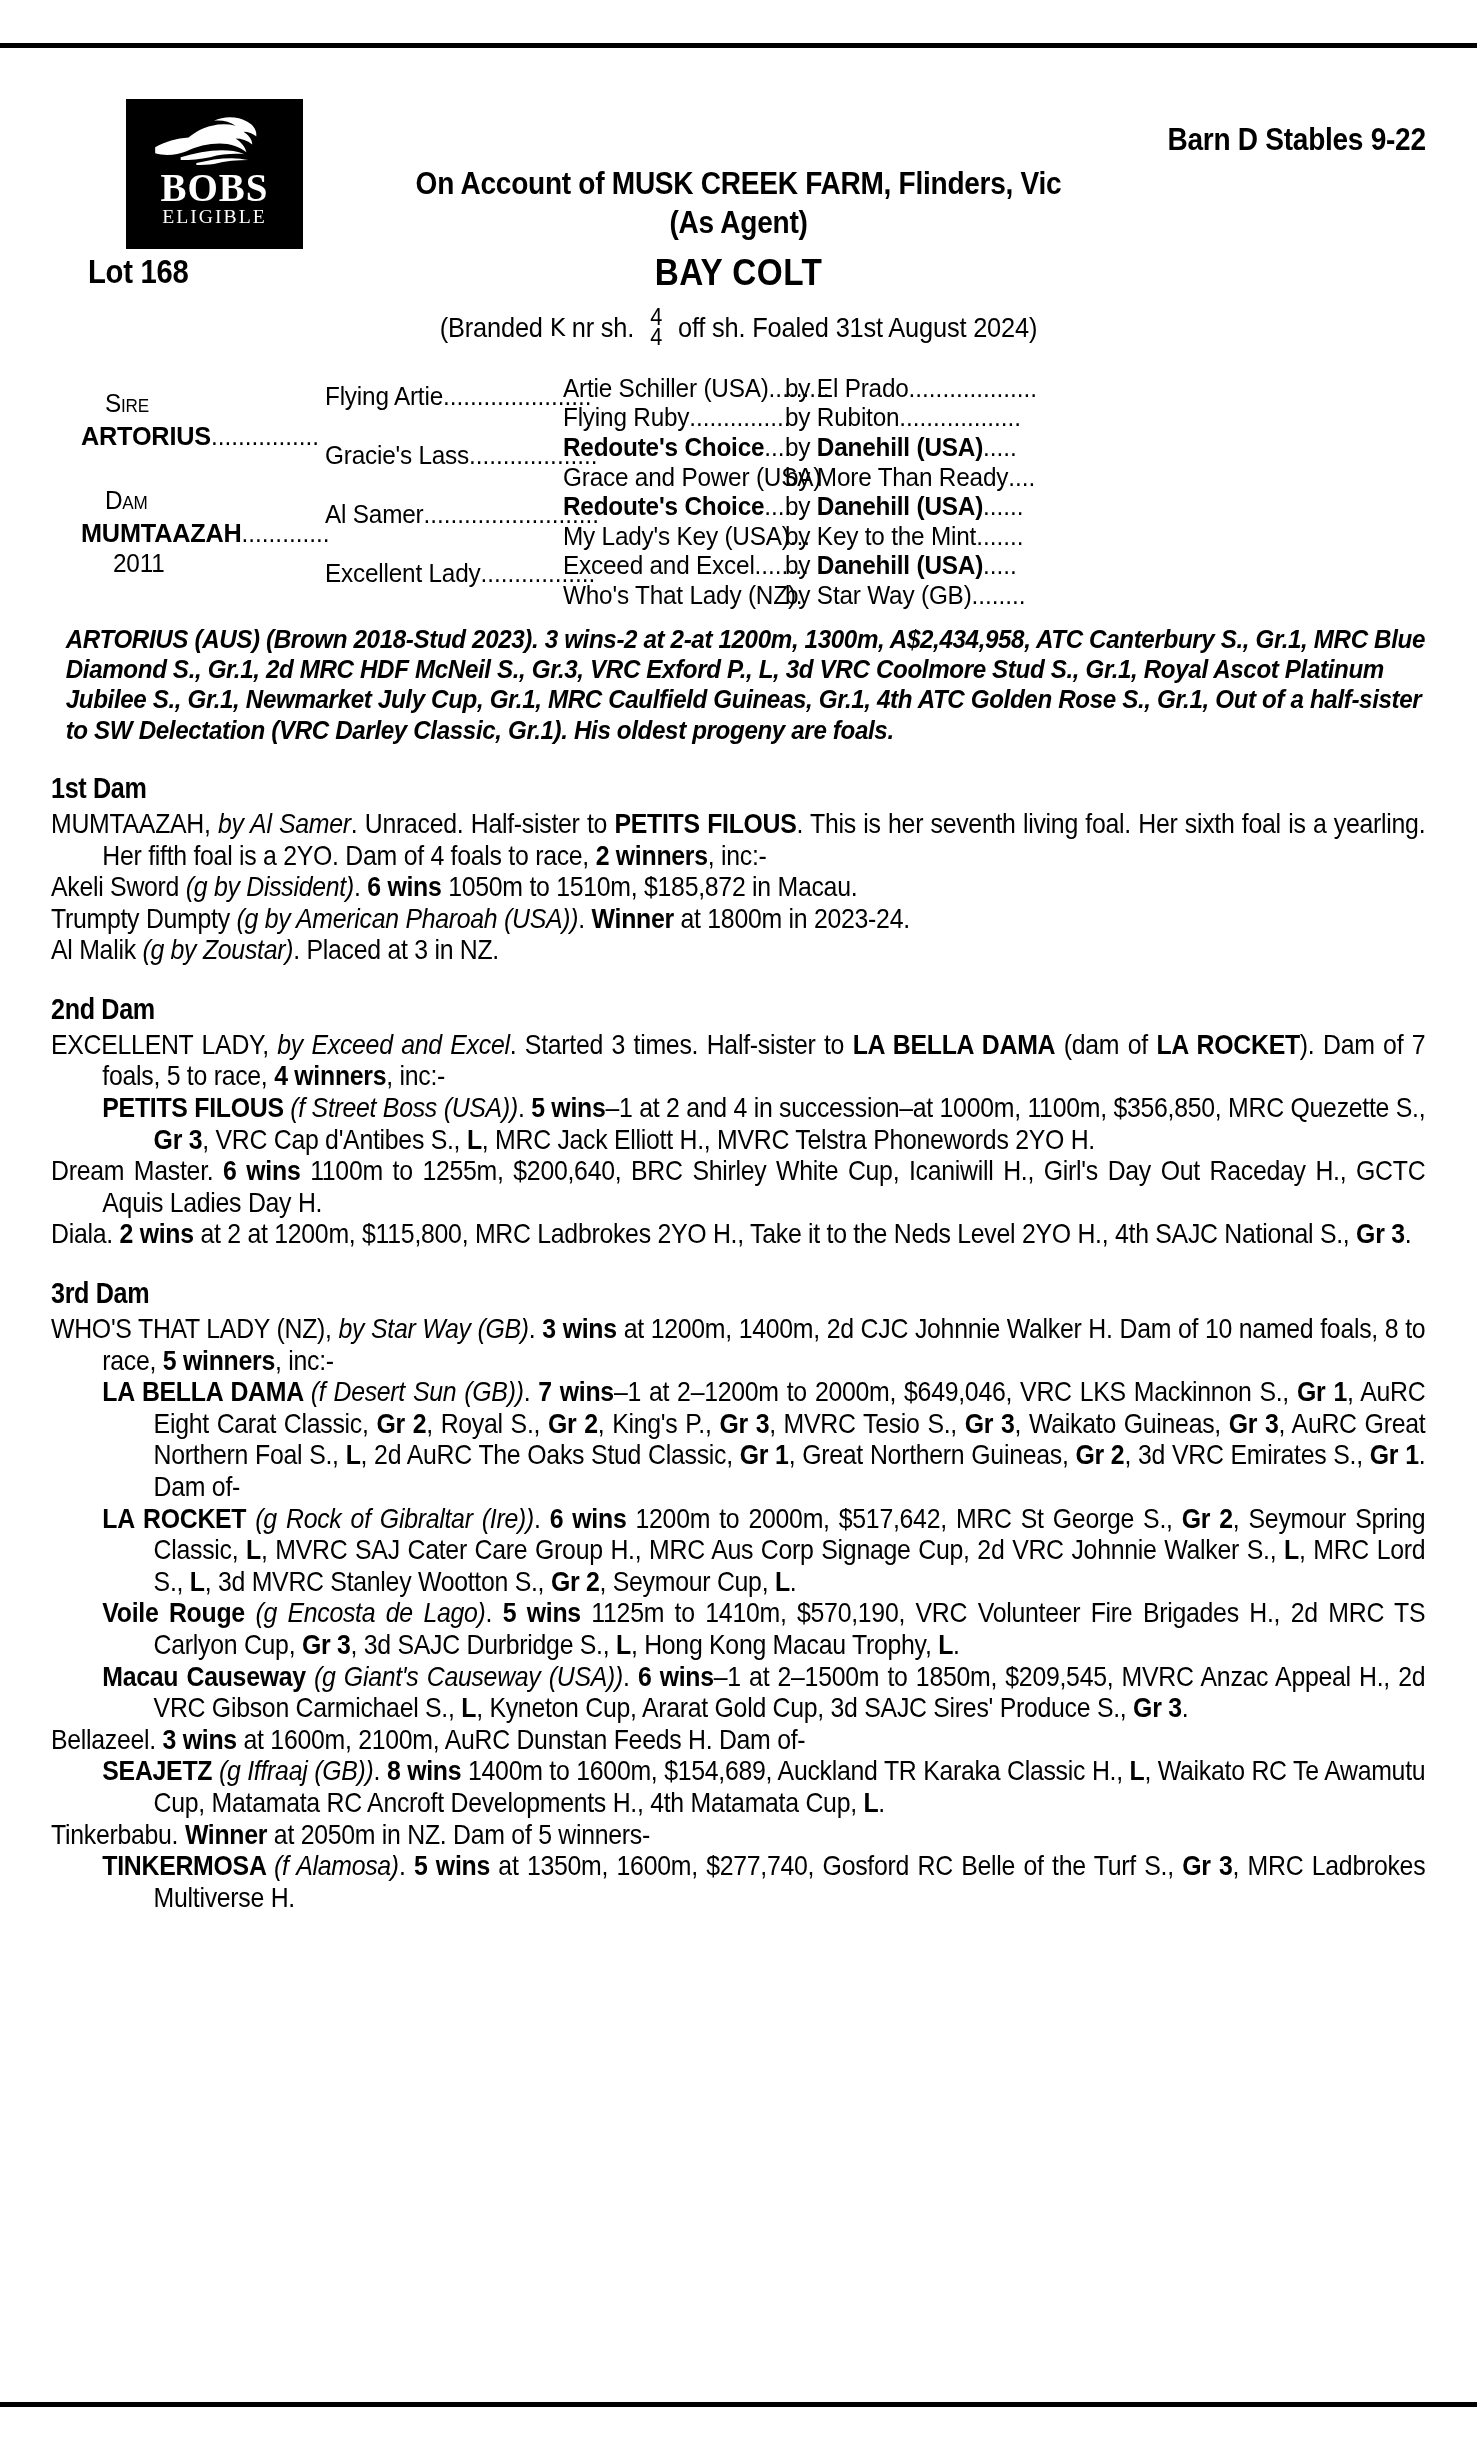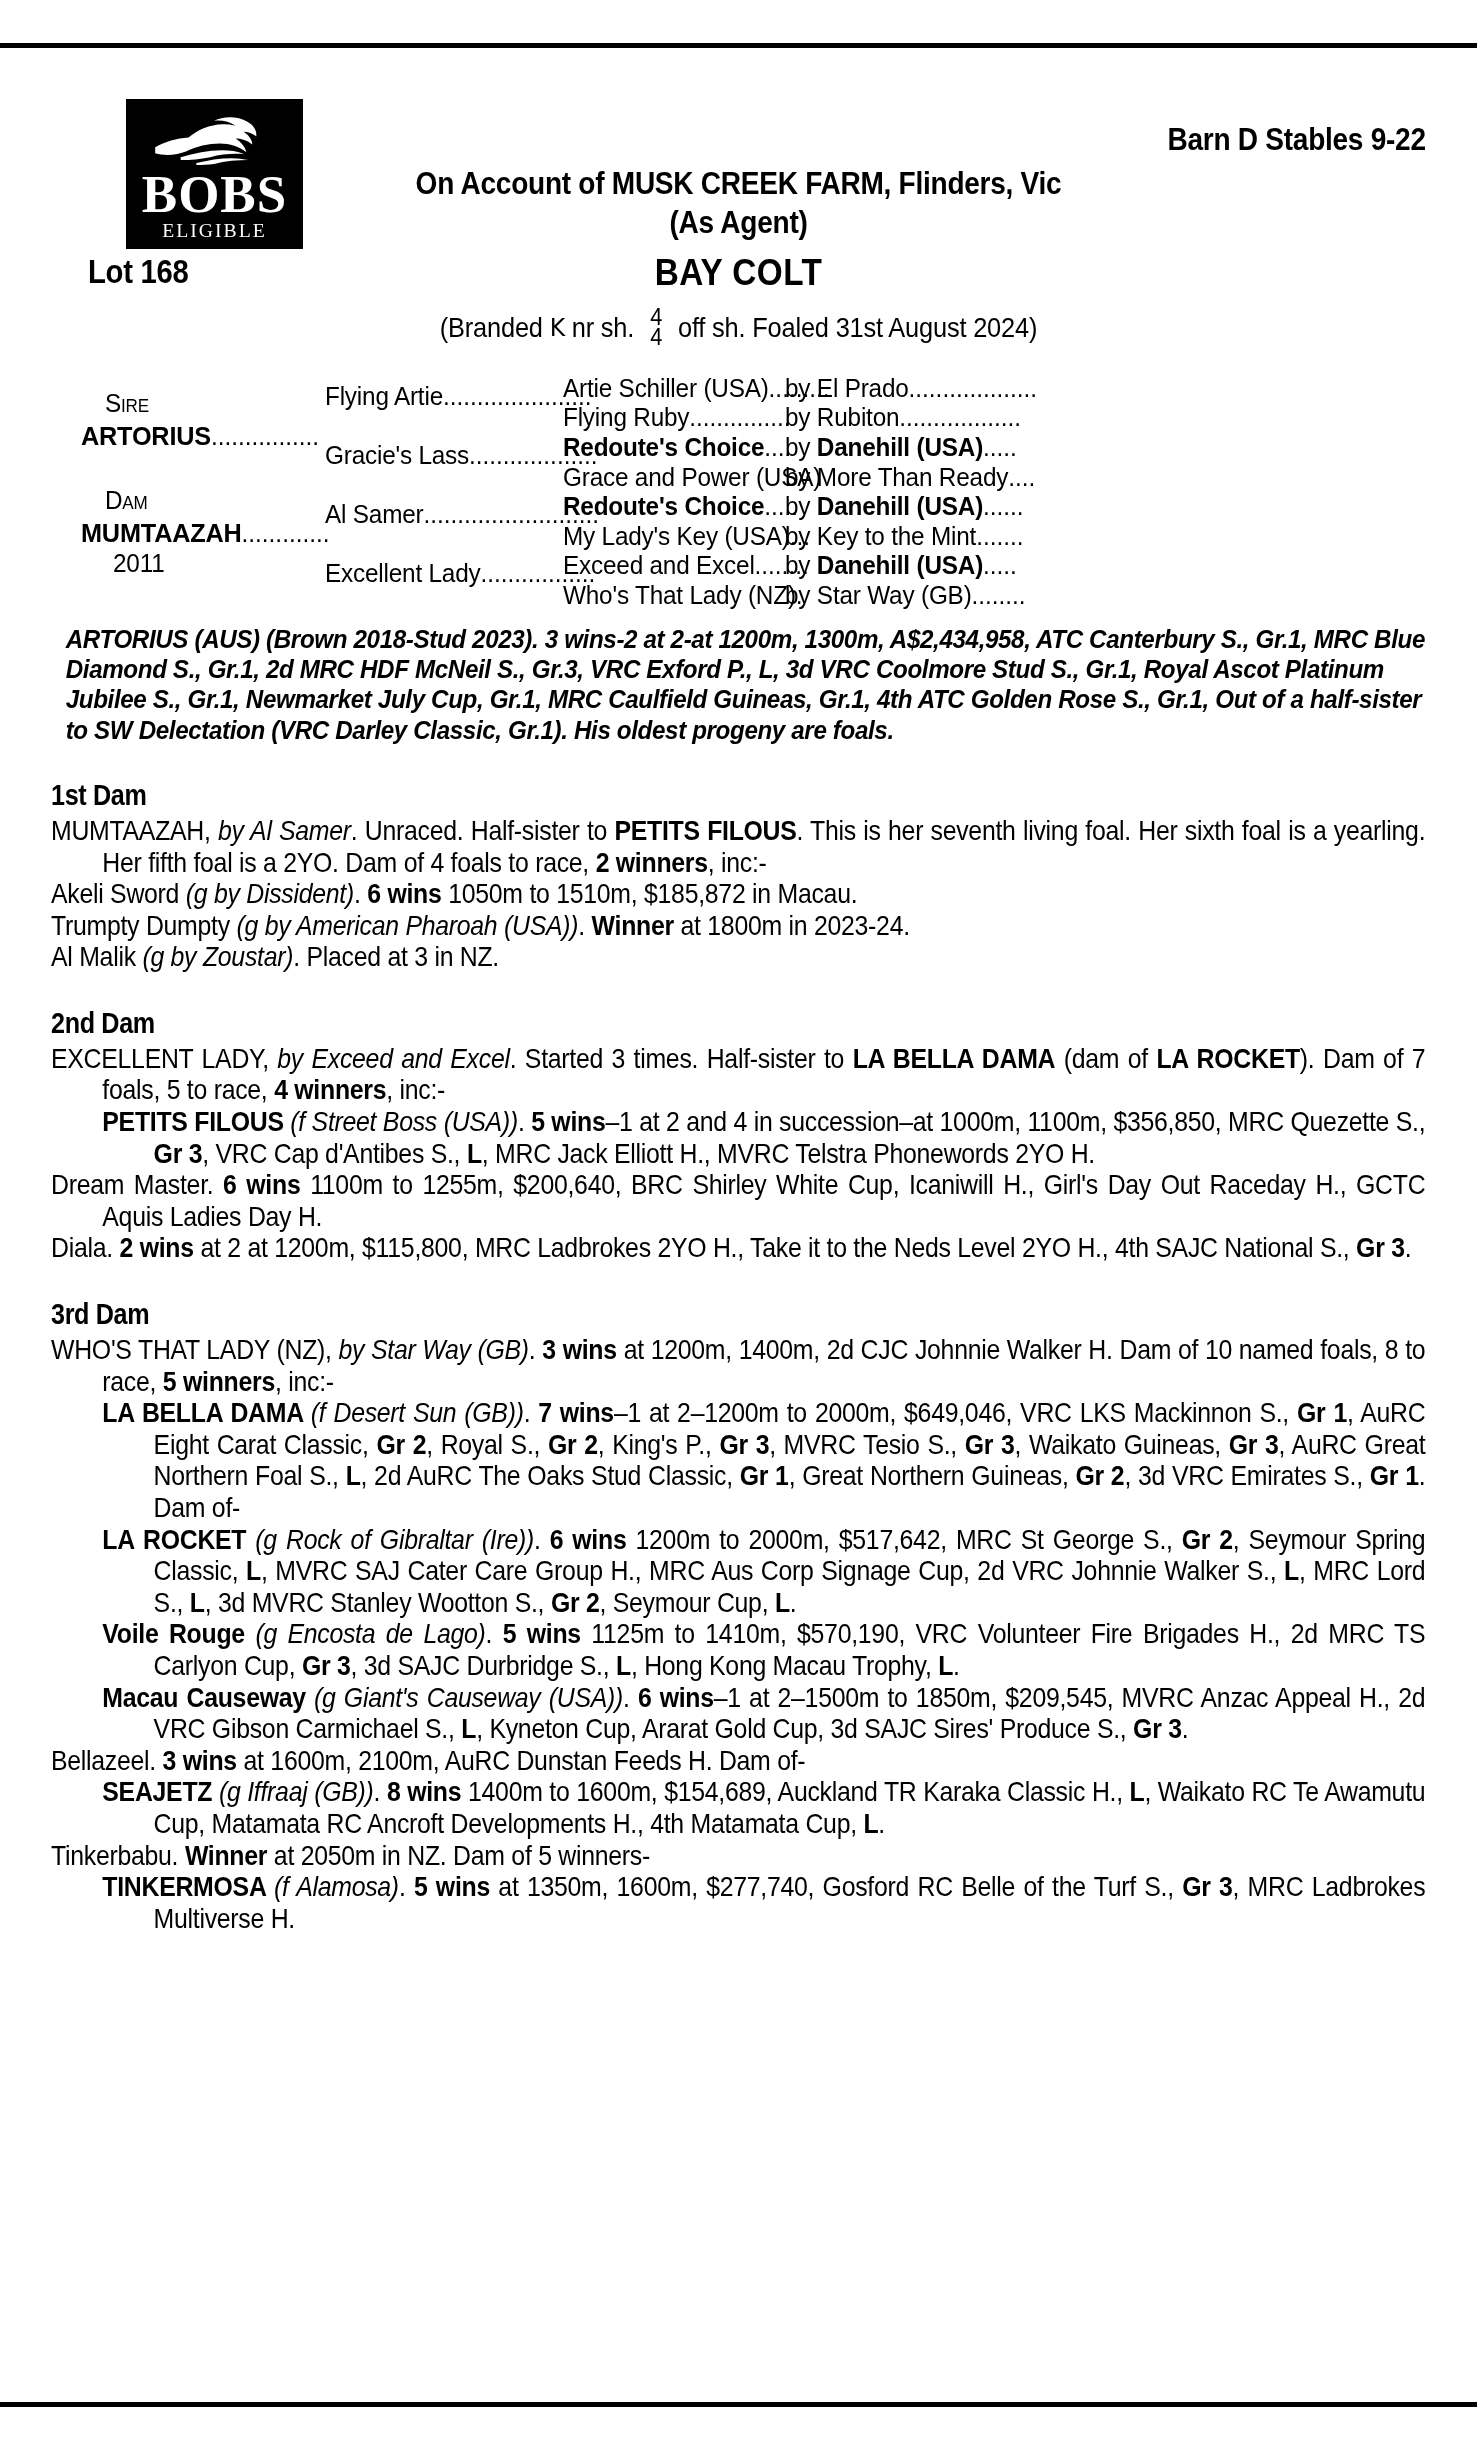--- a/index.html
+++ b/index.html
@@ -28,21 +28,21 @@
   .header{position:relative;height:183px;}
   .logo{
     position:absolute;left:75px;top:27.6px;
     width:177px;height:150px;background:#000;
     display:flex;flex-direction:column;align-items:center;justify-content:flex-start;
     padding-top:5.9px;box-sizing:border-box;
   }
   .logo svg{display:block;margin-top:9.9px;}
   .logo .bobs{
     color:#fff;font-family:"Liberation Serif", serif;font-weight:700;
-    font-size:53px;letter-spacing:1px;line-height:1;margin-top:3px;
+    font-size:39px;letter-spacing:1px;line-height:1;margin-top:3px;
   }
   .logo .elig{
     color:#fff;font-family:"Liberation Serif", serif;font-weight:400;
     font-size:19.7px;letter-spacing:2px;line-height:1;margin-top:0;
   }
   .barn{
     position:absolute;right:0;top:51px;
     font-weight:700;font-size:30.5px;letter-spacing:-0.3px;
     font-stretch:condensed;
     transform:scaleX(0.92);transform-origin:right center;
@@ -104,21 +104,21 @@
   .blurb{
     margin-top:5.9px;
     font-weight:700;font-style:italic;font-size:26px;
     line-height:1.165;letter-spacing:-0.4px;
     padding-left:15.8px;
     transform:scaleX(0.93);transform-origin:left top;
     width:1478px;
   }
 
   
-  .sec{margin-top:34px;}
+  .sec{margin-top:27px;}
   .sechead{
     font-weight:700;font-size:28.6px;letter-spacing:-0.4px;
     transform:scaleX(0.88);transform-origin:left center;
     margin-bottom:3px;
   }
   .blk{
     font-size:27.6px;line-height:1.145;letter-spacing:-0.3px;
     text-align:justify;
     transform:scaleX(0.9);transform-origin:left top;
     width:1527px;

